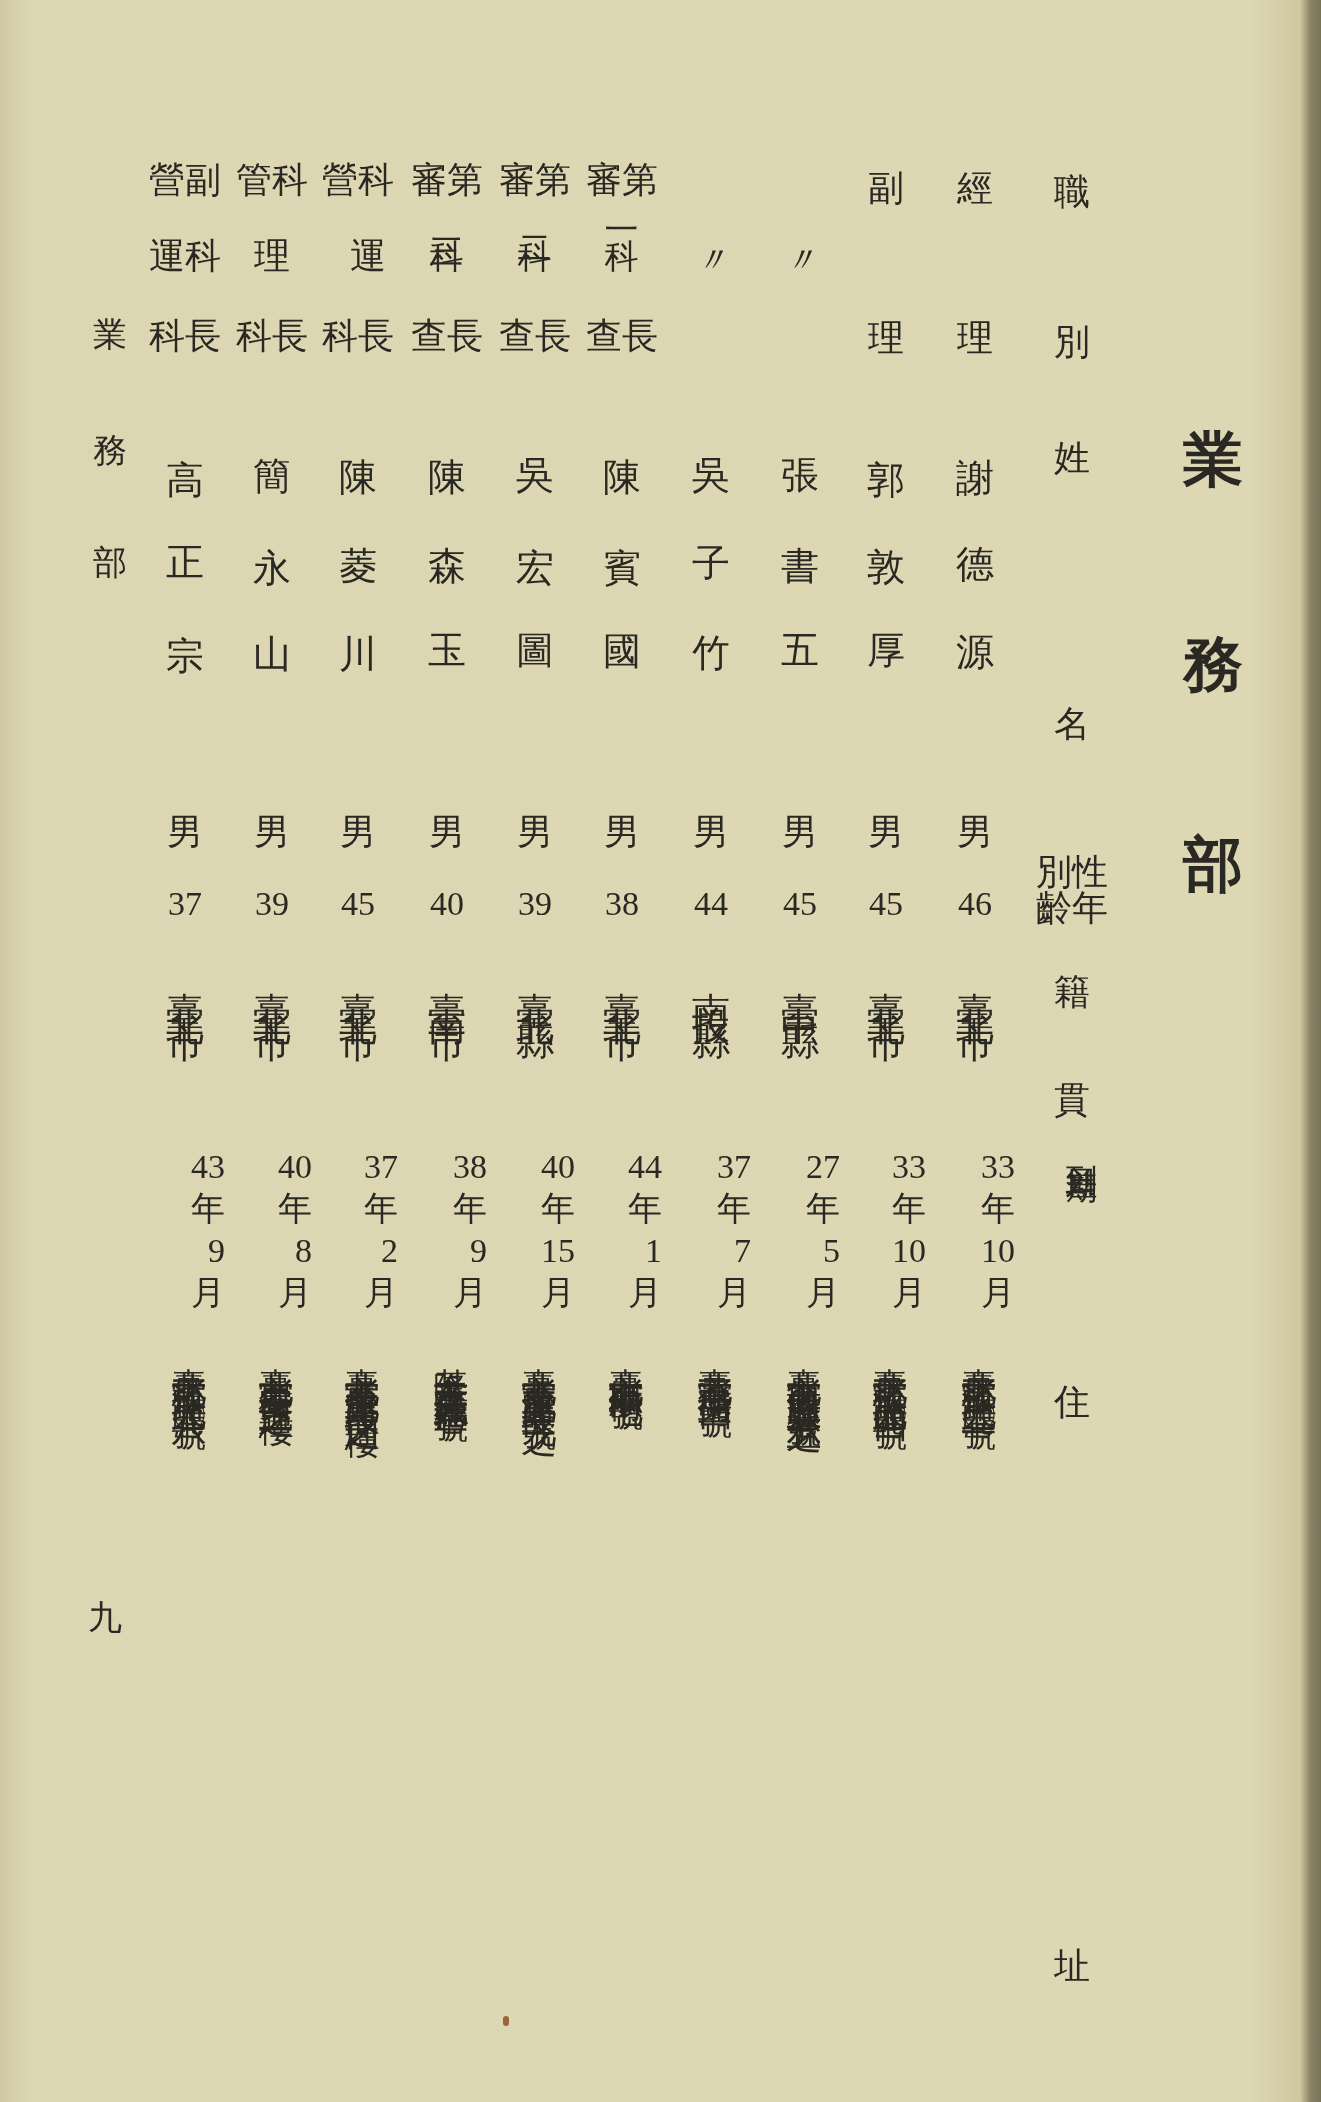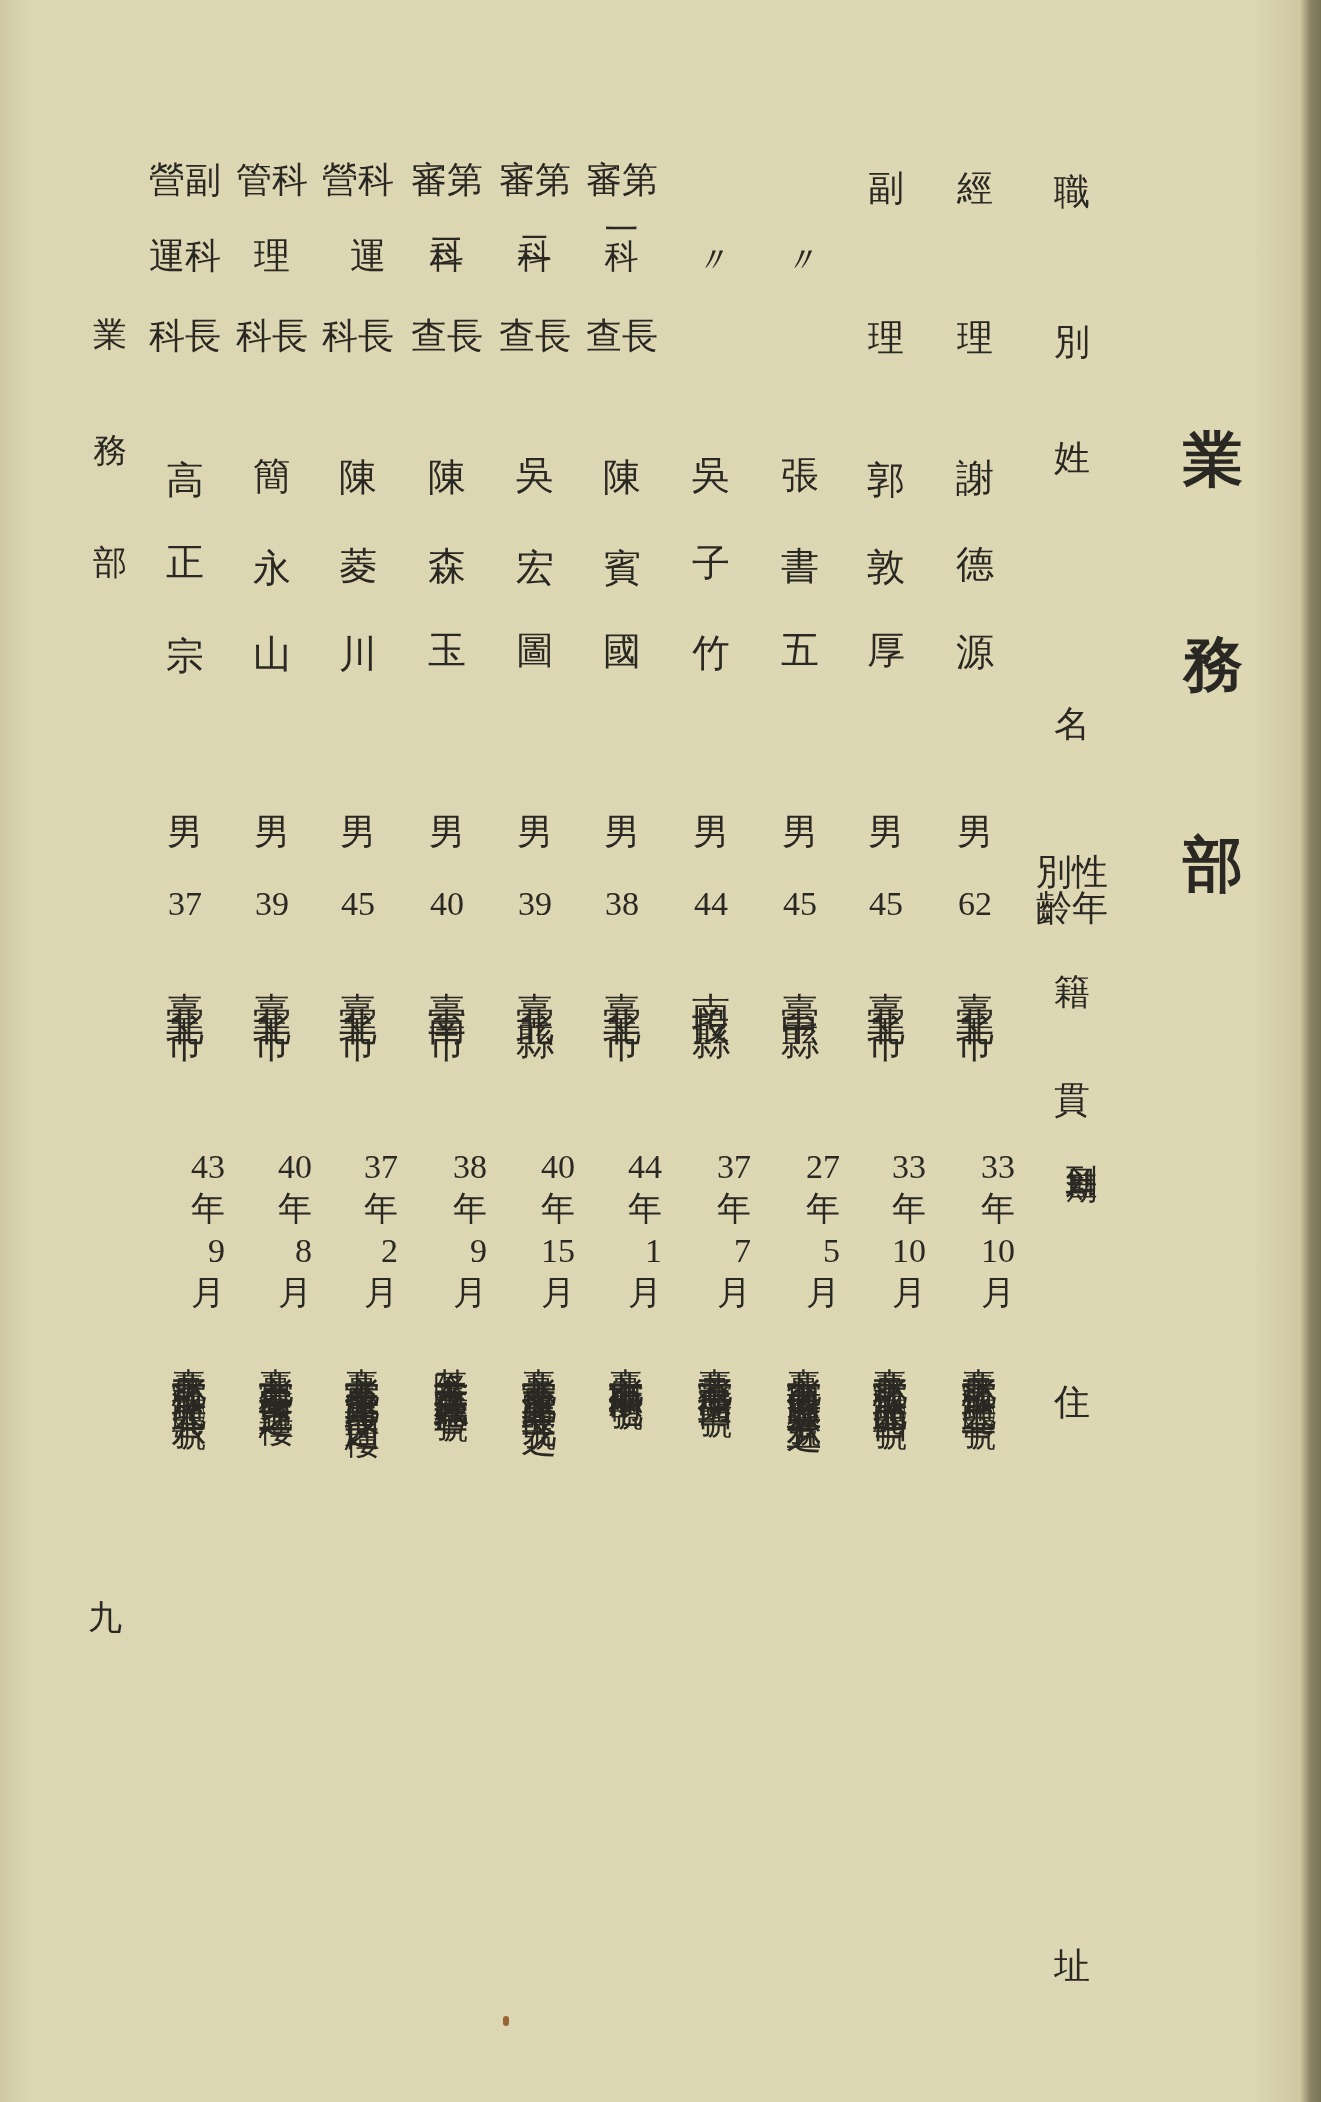--- a/index.html
+++ b/index.html
@@ -94,21 +94,21 @@
   <div class="cell" style="left:886px;top:812px;">男</div>
   <div class="cell" style="left:800px;top:812px;">男</div>
   <div class="cell" style="left:711px;top:812px;">男</div>
   <div class="cell" style="left:622px;top:812px;">男</div>
   <div class="cell" style="left:535px;top:812px;">男</div>
   <div class="cell" style="left:447px;top:812px;">男</div>
   <div class="cell" style="left:358px;top:812px;">男</div>
   <div class="cell" style="left:272px;top:812px;">男</div>
   <div class="cell" style="left:185px;top:812px;">男</div>
 
-  <div class="cell num" style="left:975px;top:884px;">62</div>
+  <div class="cell num" style="left:975px;top:884px;">46</div>
   <div class="cell num" style="left:886px;top:884px;">45</div>
   <div class="cell num" style="left:800px;top:884px;">45</div>
   <div class="cell num" style="left:711px;top:884px;">44</div>
   <div class="cell num" style="left:622px;top:884px;">38</div>
   <div class="cell num" style="left:535px;top:884px;">39</div>
   <div class="cell num" style="left:447px;top:884px;">40</div>
   <div class="cell num" style="left:358px;top:884px;">45</div>
   <div class="cell num" style="left:272px;top:884px;">39</div>
   <div class="cell num" style="left:185px;top:884px;">37</div>
 

